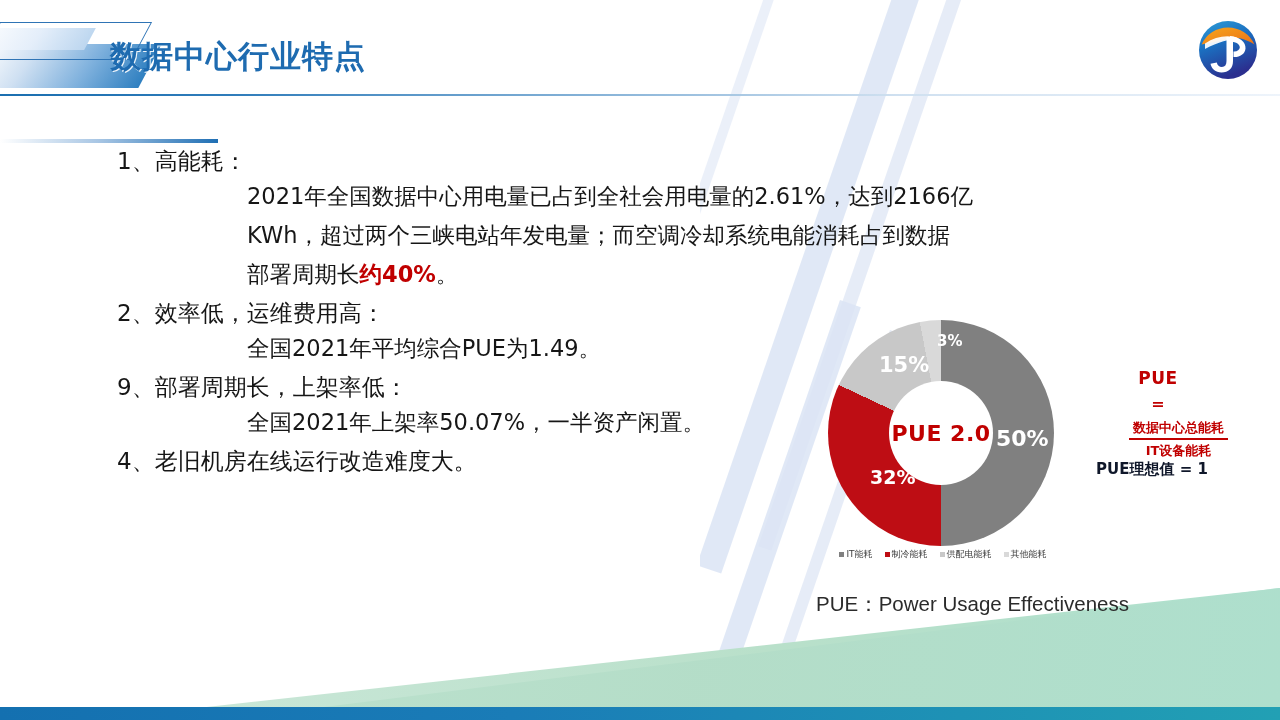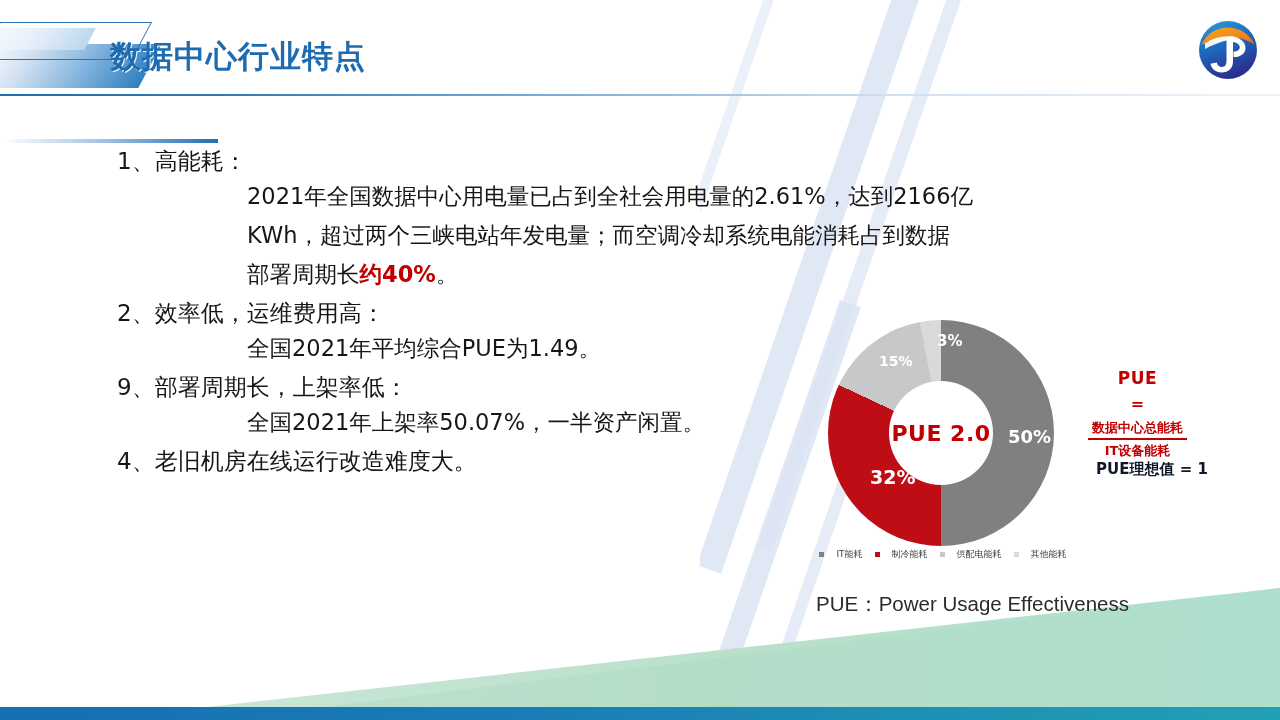--- a/index.html
+++ b/index.html
@@ -95,40 +95,40 @@
   }
   .donut-hole::before{
     content:"";position:absolute;left:50%;top:50%;transform:translate(-50%,-50%);
     width:104px;height:104px;border-radius:50%;background:#fff;
   }
   .donut-center{
     position:relative;z-index:2;color:#c00000;font-weight:bold;font-size:22px;
     font-family:"DejaVu Sans","Liberation Sans",sans-serif;letter-spacing:.5px;
   }
   .slice-label{position:absolute;font-weight:bold;font-family:"DejaVu Sans","Liberation Sans",sans-serif;}
-  .lbl-50{left:190px;top:106px;color:#ffffff;font-size:18px;margin-left:12px;}
+  .lbl-50{left:190px;top:106px;color:#ffffff;font-size:22px;}
   .lbl-32{left:64px;top:146px;color:#ffffff;font-size:19px;}
-  .lbl-15{left:73px;top:33px;color:#ffffff;font-size:14px;text-align:right;}
+  .lbl-15{left:73px;top:33px;color:#ffffff;font-size:21px;text-align:right;}
   .lbl-3{left:131px;top:12px;color:#ffffff;font-size:15px;}
 
   .legend{
     position:absolute;left:4px;top:228px;width:266px;
     display:flex;justify-content:center;gap:12px;align-items:center;
     font-size:9px;color:#3b3b3b;font-family:"DejaVu Sans","Liberation Sans",sans-serif;
   }
-  .legend .item{display:flex;align-items:center;gap:12px;white-space:nowrap;}
+  .legend .item{display:flex;align-items:center;gap:2px;white-space:nowrap;}
   .legend .sw{width:5px;height:5px;display:inline-block;}
 
   
   .formula{position:absolute;left:1088px;top:368px;color:#c00000;
     font-family:"DejaVu Sans","Liberation Sans",sans-serif;}
   .formula .row{display:flex;align-items:center;gap:6px;flex-direction:column;}
   .formula .pue{font-size:17px;font-weight:bold;letter-spacing:.5px;}
   .formula .eq{font-size:16px;font-weight:bold;}
-  .formula .frac{display:flex;flex-direction:column;align-items:center;}
+  .formula .frac{display:flex;flex-direction:column;align-items:center;margin-left:41px;}
   .formula .num{font-size:13px;font-weight:bold;padding:0 4px 1px;}
   .formula .den{font-size:13px;font-weight:bold;padding:2px 4px 0;}
   .formula .bar{width:100%;height:1.6px;background:#c00000;}
   .ideal{position:absolute;left:1096px;top:460px;color:#0f172a;font-size:15px;font-weight:bold;
     font-family:"DejaVu Sans","Liberation Sans",sans-serif;white-space:nowrap;}
 
   
   .footnote{position:absolute;left:816px;top:588px;color:#2b2b2b;
     font-size:20.5px;line-height:31px;font-family:"Liberation Sans","DejaVu Sans",sans-serif;}
   .footnote div{white-space:nowrap;}

